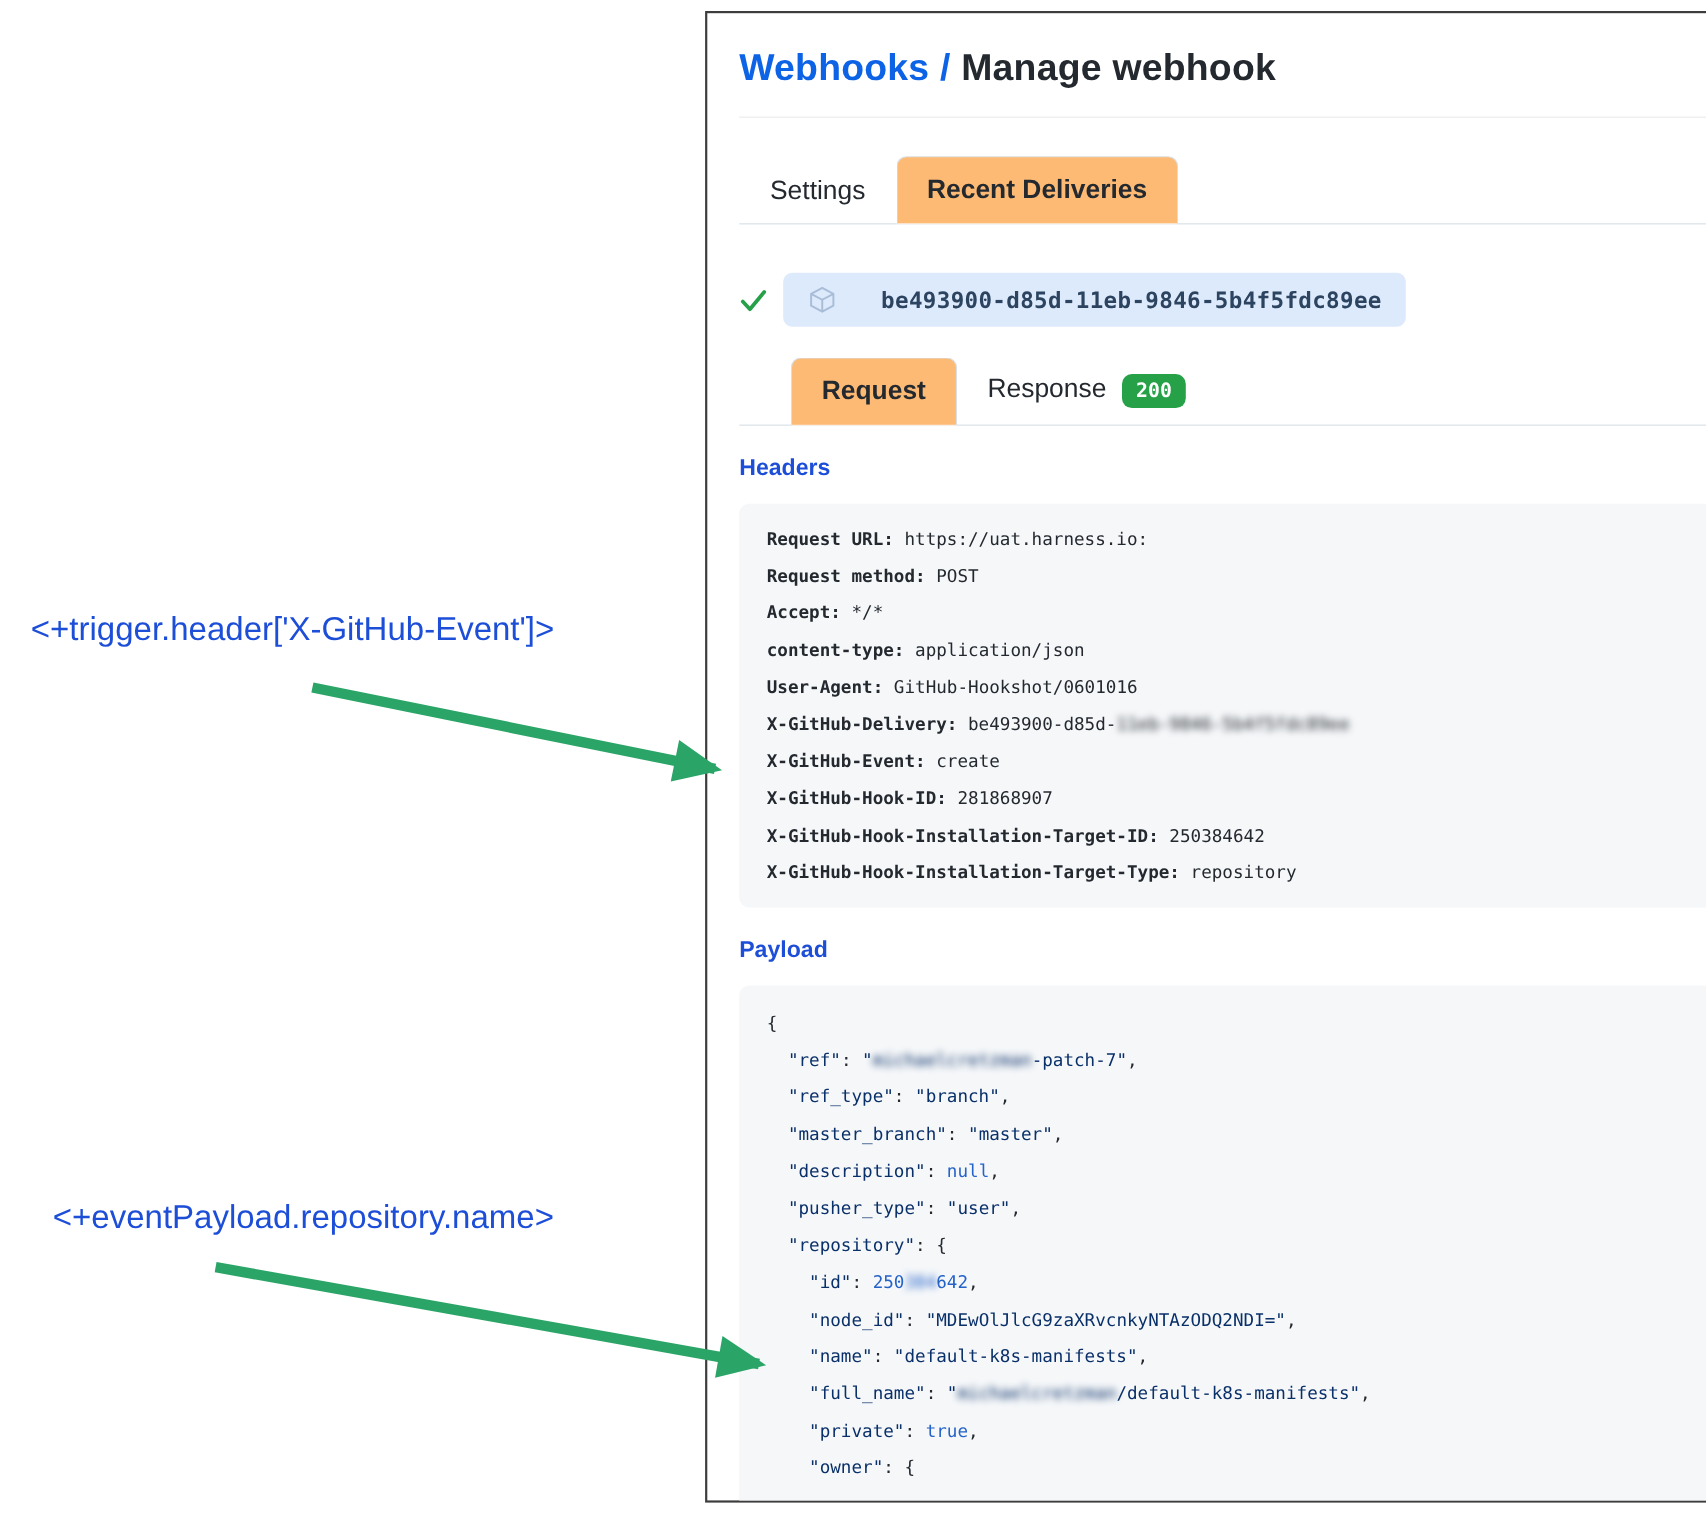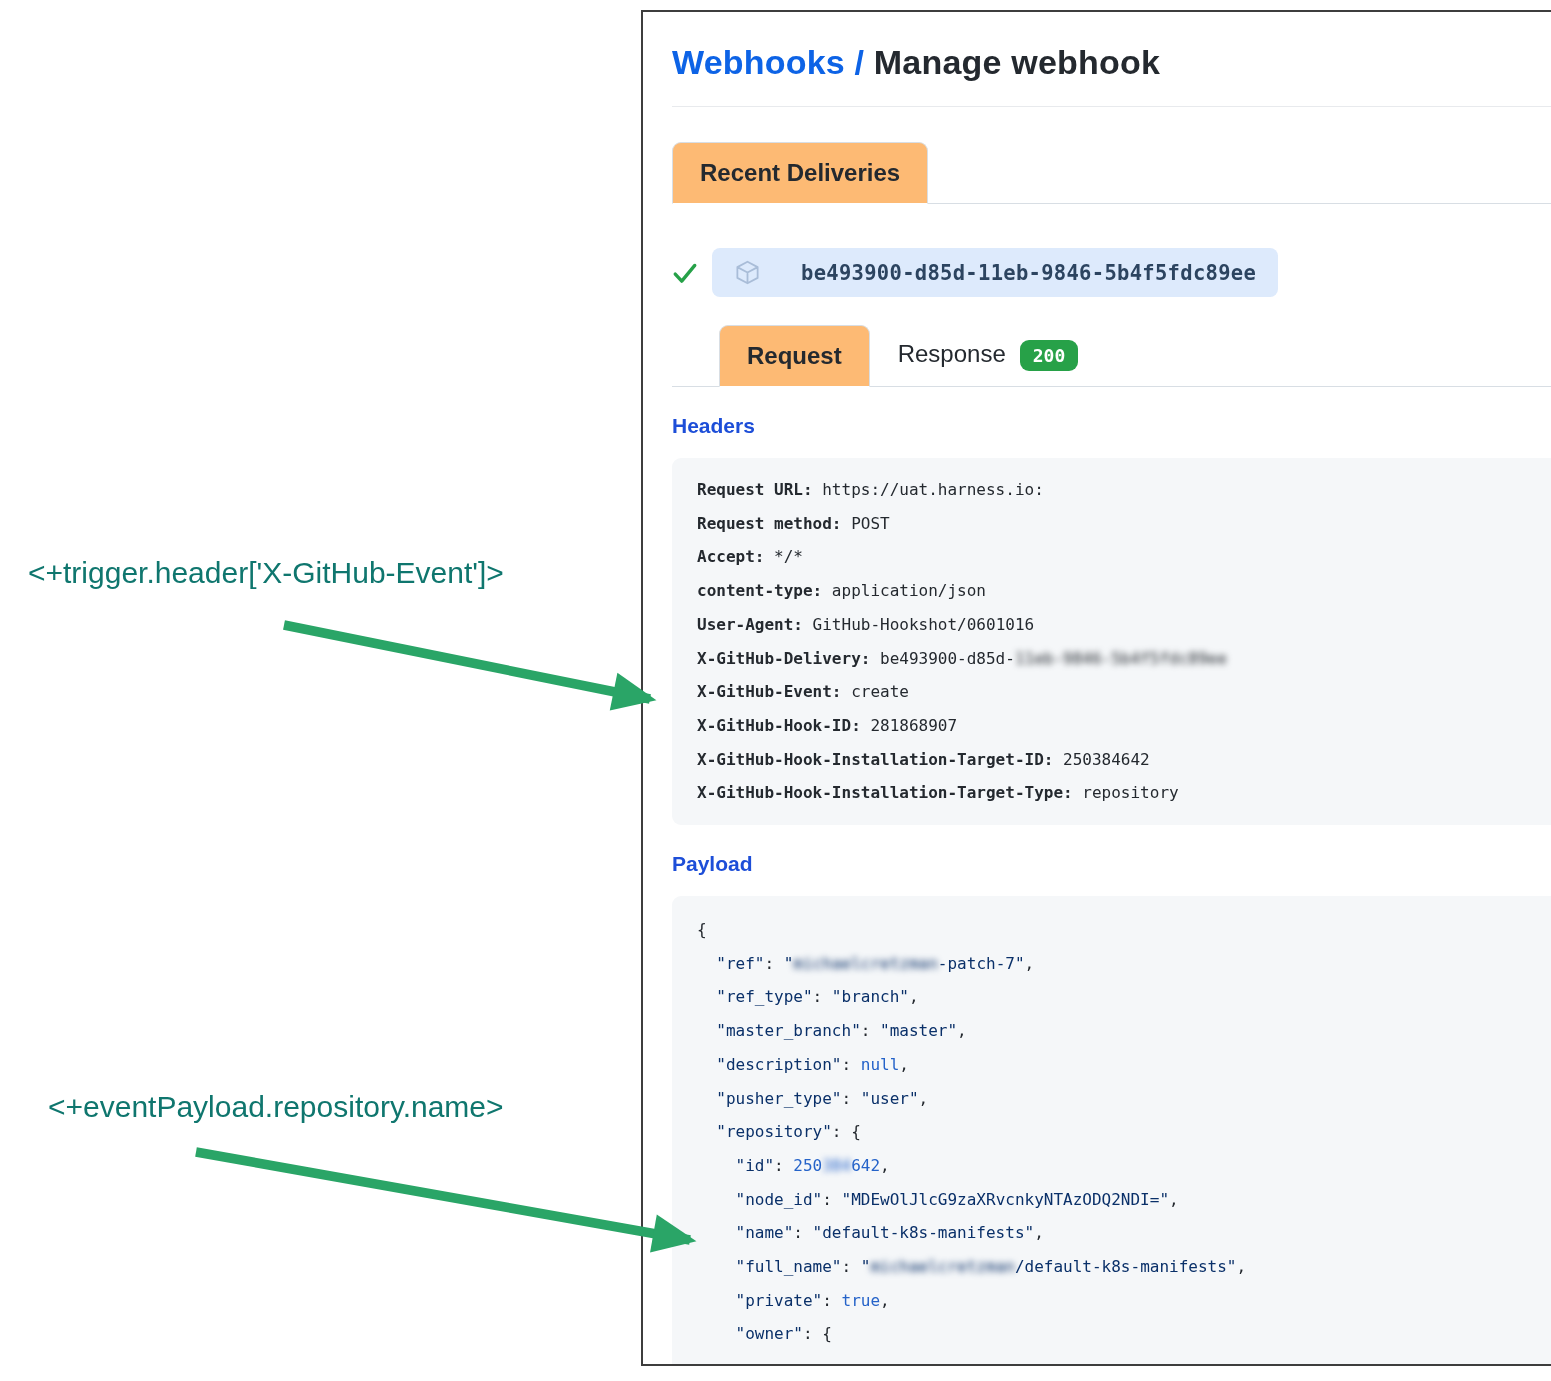--- a/index.html
+++ b/index.html
@@ -46,21 +46,21 @@
                    line-height:33.7px; white-space:pre; color:#24292f; }
   .hkey { font-weight:bold; color:#24292f; }
   .hval { color:#24292f; }
   .seg-p { color:#24292f; }
   .seg-s { color:#0a3069; }
   .seg-c { color:#2563c9; }
   .seg-blur { filter:blur(3.2px); }
   .hblur { filter:blur(3.2px); }
 
   
-  .annotation { position:absolute; font-size:30px; color:#0f766e; white-space:nowrap; }
+  .annotation { position:absolute; font-size:30px; color:#1d4ed8; white-space:nowrap; }
   .annotation-1 { left:28px; top:556px; }
   .annotation-2 { left:48px; top:1090px; }
 
   .arrow-overlay { position:absolute; left:0; top:0; width:1551px; height:1381px;
                    pointer-events:none; z-index:10; }
 </style>
 </head>
 <body>
 
 <div class="annotation annotation-1">&lt;+trigger.header['X-GitHub-Event']&gt;</div>
@@ -68,20 +68,21 @@
 
 <div class="panel">
 
   <div class="page-title">
     <span class="crumb-link"><span>Webhooks</span><span> / </span></span><span>Manage webhook</span>
   </div>
 
   <hr class="title-divider">
 
   <div class="tabnav tabnav-1">
+    <div class="tab">Settings</div>
     <div class="tab active">Recent Deliveries</div>
   </div>
 
   <div class="delivery-row">
     <svg class="check-icon" viewBox="0 0 24 24">
       <path d="M3 13 L9 19.5 L21 5" fill="none" stroke="#26a148" stroke-width="3.1" stroke-linecap="round" stroke-linejoin="round"></path>
     </svg>
     <div class="delivery-pill">
       <svg class="pkg-icon" viewBox="0 0 24 24">
         <path d="M12 2.4 L21 7.2 V16.8 L12 21.6 L3 16.8 V7.2 Z M3 7.2 L12 12 L21 7.2 M12 12 V21.6" fill="none" stroke="#a9bdd8" stroke-width="1.6" stroke-linejoin="round"></path>

